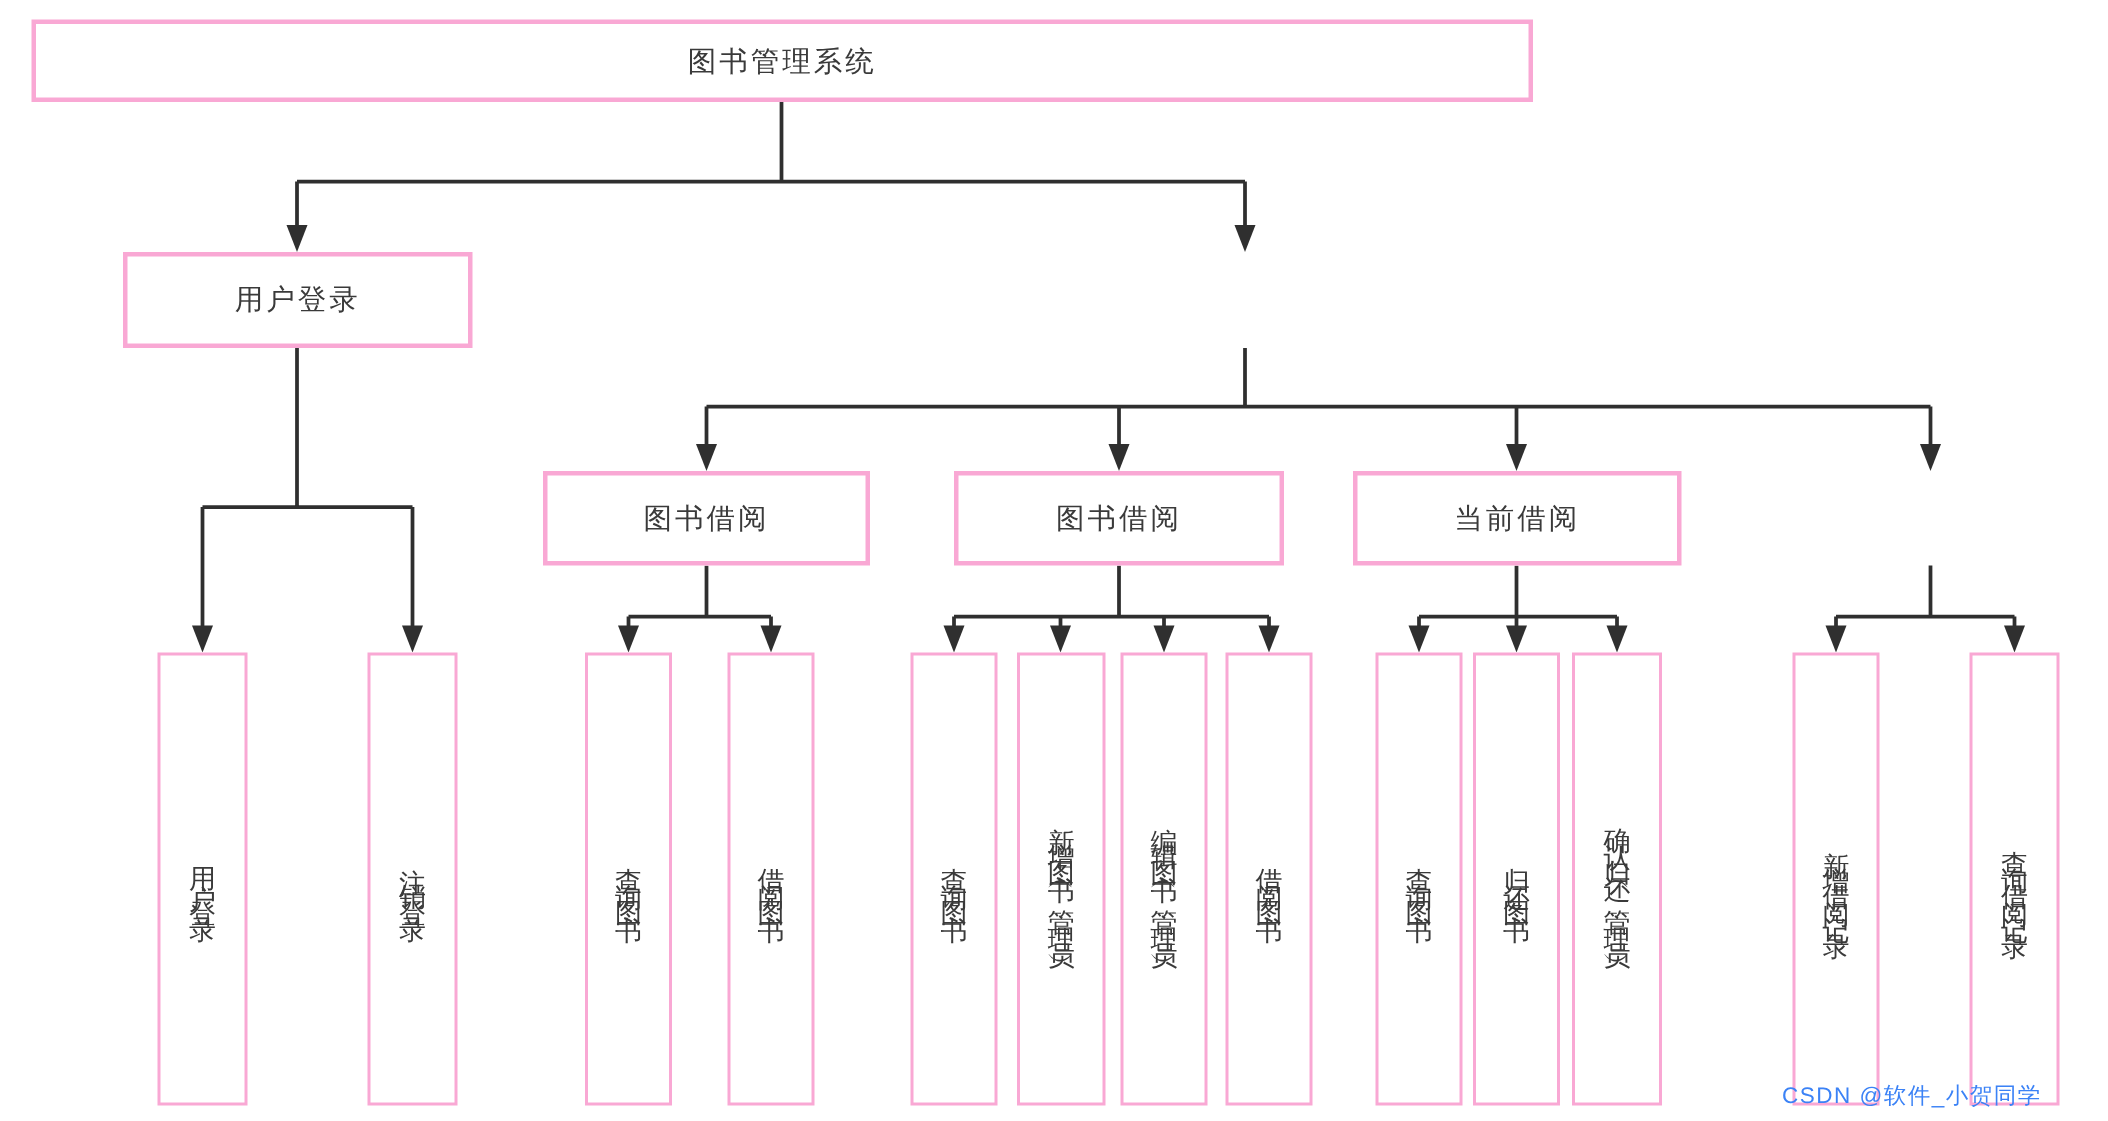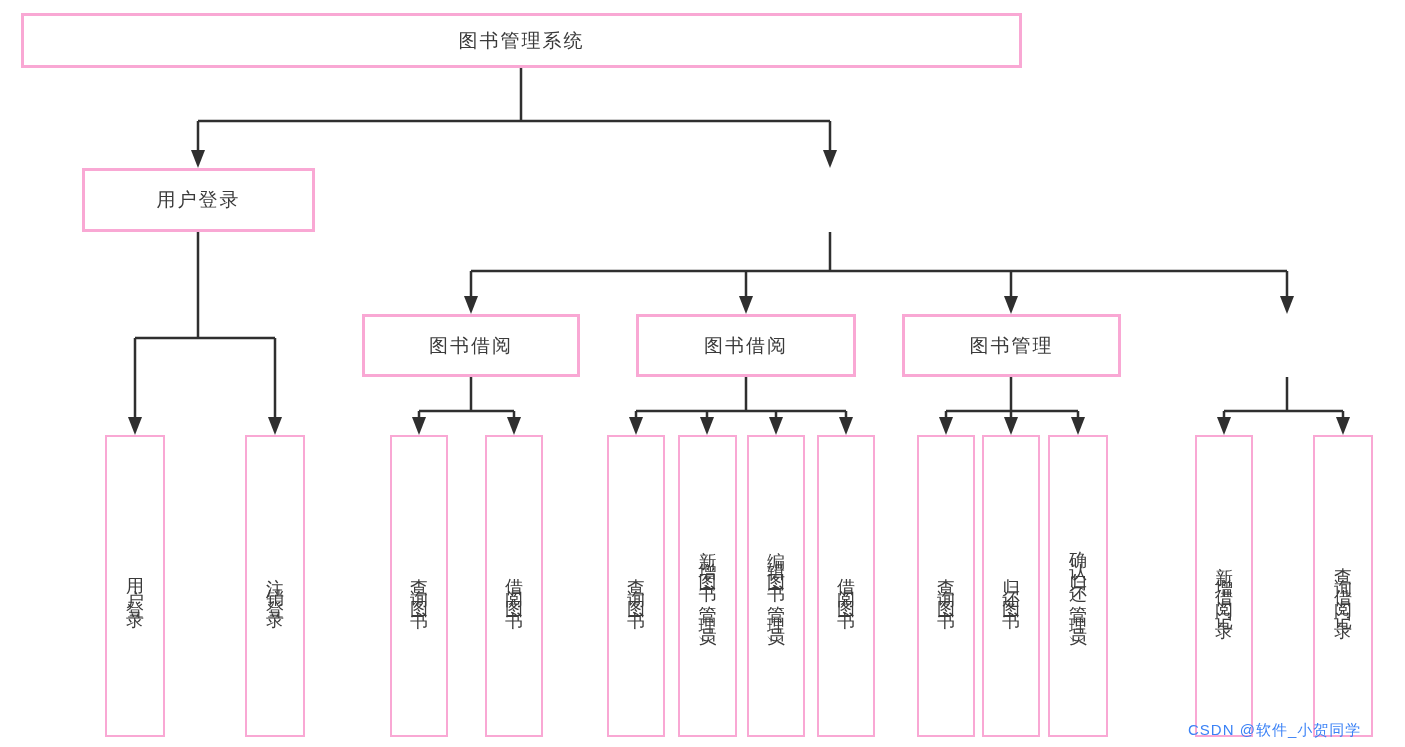--- a/index.html
+++ b/index.html
@@ -94,21 +94,21 @@
     <span>用户登录</span>
   </div>
 
   <div class="box hbox" style="left:362px;top:314px;width:218px;height:63px;">
     <span>图书借阅</span>
   </div>
   <div class="box hbox" style="left:636px;top:314px;width:220px;height:63px;">
     <span>图书借阅</span>
   </div>
   <div class="box hbox" style="left:902px;top:314px;width:219px;height:63px;">
-    <span>图书管理</span>
+    <span>当前借阅</span>
   </div>
 
   <div class="box leaf" style="left:105px;top:435px;width:60px;height:302px;">
     <span class="vtext">用户登录</span>
   </div>
   <div class="box leaf" style="left:245px;top:435px;width:60px;height:302px;">
     <span class="vtext">注销登录</span>
   </div>
 
   <div class="box leaf" style="left:390px;top:435px;width:58px;height:302px;">

